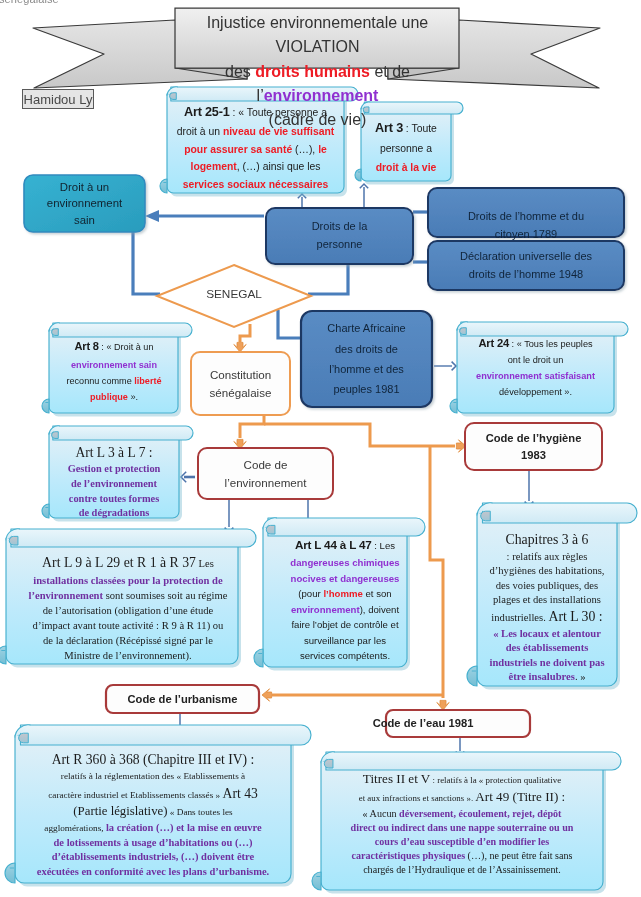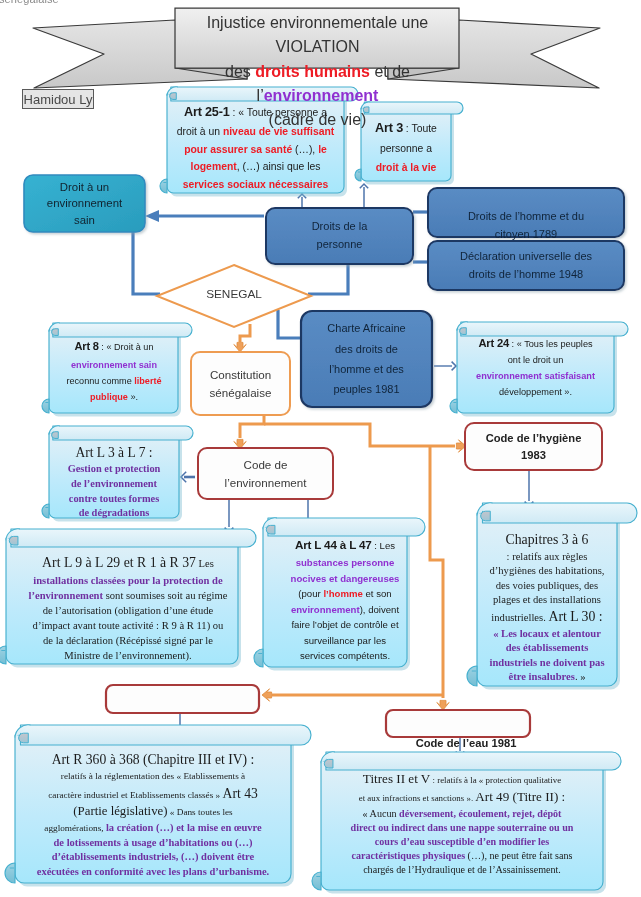--- a/index.html
+++ b/index.html
@@ -266,21 +266,22 @@
 
 <div class="nodelbl teallbl" style="left:24px;top:178px;width:121px;height:51px;display:flex;align-items:center;justify-content:center;">Droit à un<br> environnement<br> sain</div>
 <div class="nodelbl bluelbl" style="left:266px;top:211px;width:147px;height:50px;display:flex;align-items:center;justify-content:center;">Droits de la<br> personne</div>
 <div class="nodelbl bluelbl" style="left:428px;top:190px;width:196px;height:45px;display:flex;align-items:center;justify-content:center;margin-top:13px;">Droits de l’homme et du<br> citoyen 1789</div>
 <div class="nodelbl bluelbl" style="left:428px;top:243px;width:196px;height:45px;display:flex;align-items:center;justify-content:center;">Déclaration universelle des<br> droits de l’homme 1948</div>
 <div class="nodelbl bluelbl" style="left:301px;top:313px;width:131px;height:92px;display:flex;align-items:center;justify-content:center;line-height:1.86;">Charte Africaine<br> des droits de<br> l’homme et des<br> peuples 1981</div>
 <div class="nodelbl" style="left:184px;top:287px;width:100px;text-align:center;font-size:11.8px;color:#3a3a3a;">SENEGAL</div>
 <div class="nodelbl orlbl" style="left:191px;top:355px;width:99px;height:57px;display:flex;align-items:center;justify-content:center;">Constitution<br> sénégalaise</div>
 <div class="nodelbl orlbl" style="left:198px;top:451px;width:135px;height:45px;display:flex;align-items:center;justify-content:center;">Code de<br> l’environnement</div>
 <div class="nodelbl redlbl" style="left:465px;top:426px;width:137px;height:41px;display:flex;align-items:center;justify-content:center;">Code de l’hygiène<br> 1983</div>
-<div class="nodelbl redlbl" style="left:408px;top:711px;width:116px;height:25px;display:flex;align-items:center;justify-content:center;margin-top:20px;">Code de l’eau 1981</div>
+<div class="nodelbl redlbl" style="left:106px;top:686px;width:153px;height:26px;display:flex;align-items:center;justify-content:center;">Code de l’urbanisme</div>
+<div class="nodelbl redlbl" style="left:365px;top:711px;width:116px;height:25px;display:flex;align-items:center;justify-content:center;">Code de l’eau 1981</div>
 
 <div class="sc sans" style="left:167px;top:102px;width:177px;font-size:10.4px;line-height:1.68;">
       <div class="ln"><span class="hd">Art 25-1</span><span> : « Toute personne a</span></div>
       <div class="ln"><span>droit à un </span><span class="r">niveau de vie suffisant</span></div>
       <div class="ln"><span class="r">pour assurer sa santé</span><span> (…), </span><span class="r">le</span></div>
       <div class="ln"><span class="r">logement</span><span>, (…) ainsi que les</span></div>
       <div class="ln"><span class="r">services sociaux nécessaires</span></div>
     </div>
 <div class="sc sans" style="left:361px;top:117px;width:90px;font-size:10.4px;line-height:1.82;">
       <div class="ln"><span class="hd">Art 3</span><span> : Toute</span></div>
@@ -310,21 +311,21 @@
       <div class="ln"><span class="hd2">Art L 9 à L 29 et R 1 à R 37</span><span>   Les</span></div>
       <div class="ln"><span class="p">installations classées pour la protection de</span></div>
       <div class="ln"><span class="p">l’environnement</span><span> sont soumises soit au régime</span></div>
       <div class="ln"><span>de l’autorisation (obligation d’une étude</span></div>
       <div class="ln"><span>d’impact avant toute activité : R 9 à R 11) ou</span></div>
       <div class="ln"><span>de la déclaration (Récépissé signé par le</span></div>
       <div class="ln"><span>Ministre de l’environnement).</span></div>
     </div>
 <div class="sc sans" style="left:263px;top:536px;width:116px;font-size:9.6px;line-height:1.62;margin-left:24px;">
       <div class="ln"><span class="hd">Art L 44 à L 47</span><span> : Les</span></div>
-      <div class="ln"><span class="v">substances personne</span></div>
+      <div class="ln"><span class="v">dangereuses chimiques</span></div>
       <div class="ln"><span class="v">nocives et dangereuses</span></div>
       <div class="ln"><span>(pour </span><span class="r">l’homme</span><span> et son</span></div>
       <div class="ln"><span class="v">environnement</span><span>), doivent</span></div>
       <div class="ln"><span>faire l’objet de contrôle et</span></div>
       <div class="ln"><span>surveillance par les</span></div>
       <div class="ln"><span>services compétents.</span></div>
     </div>
 <div class="sc serif" style="left:477px;top:531px;width:140px;font-size:10.6px;line-height:1.37;">
       <div class="ln"><span class="hd2">Chapitres 3 à 6</span></div>
       <div class="ln"><span>: relatifs  aux règles</span></div>

